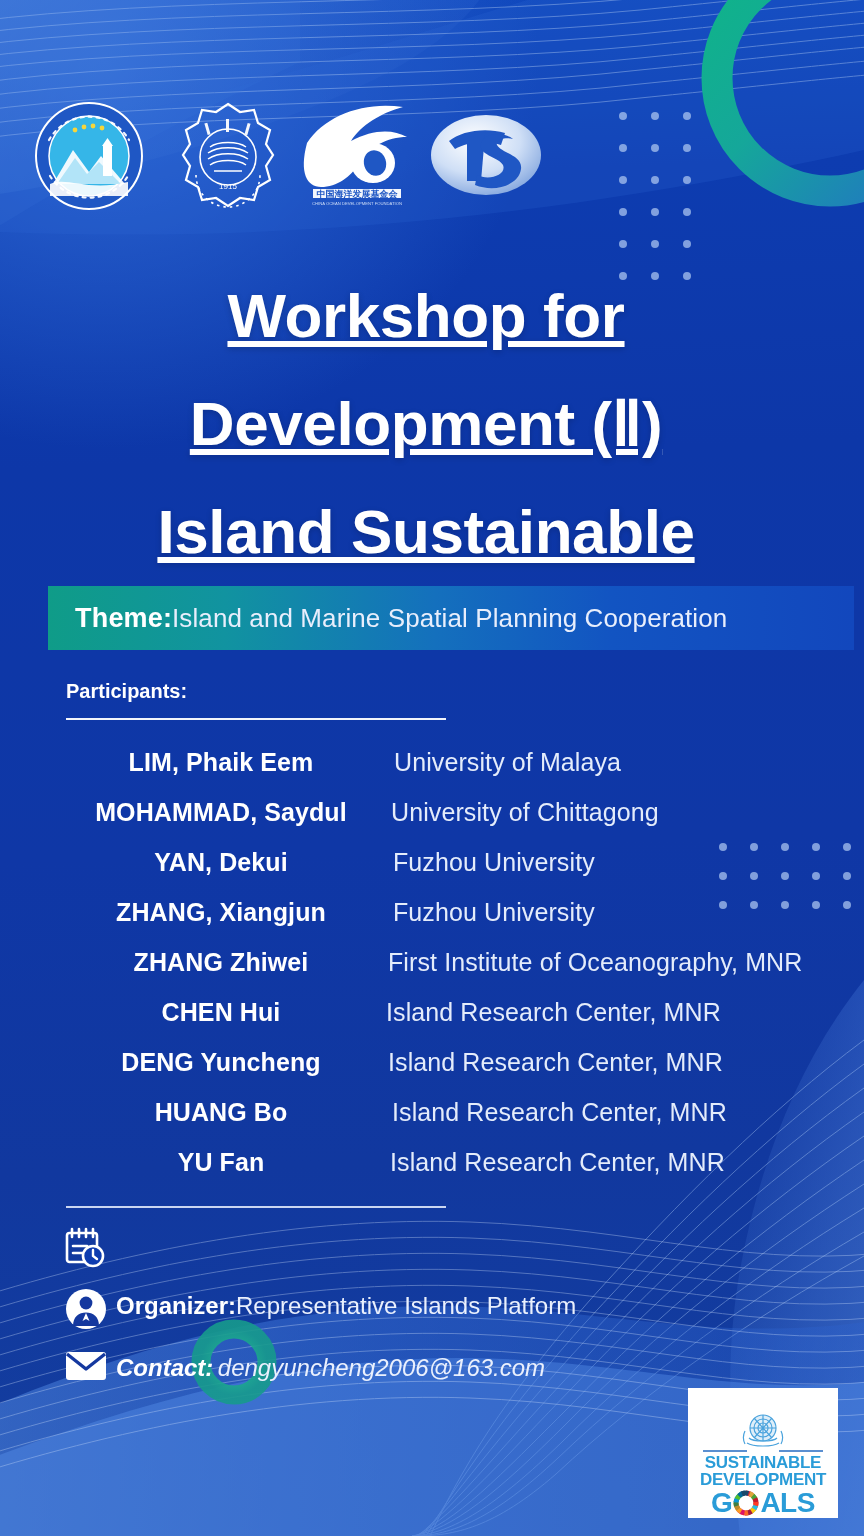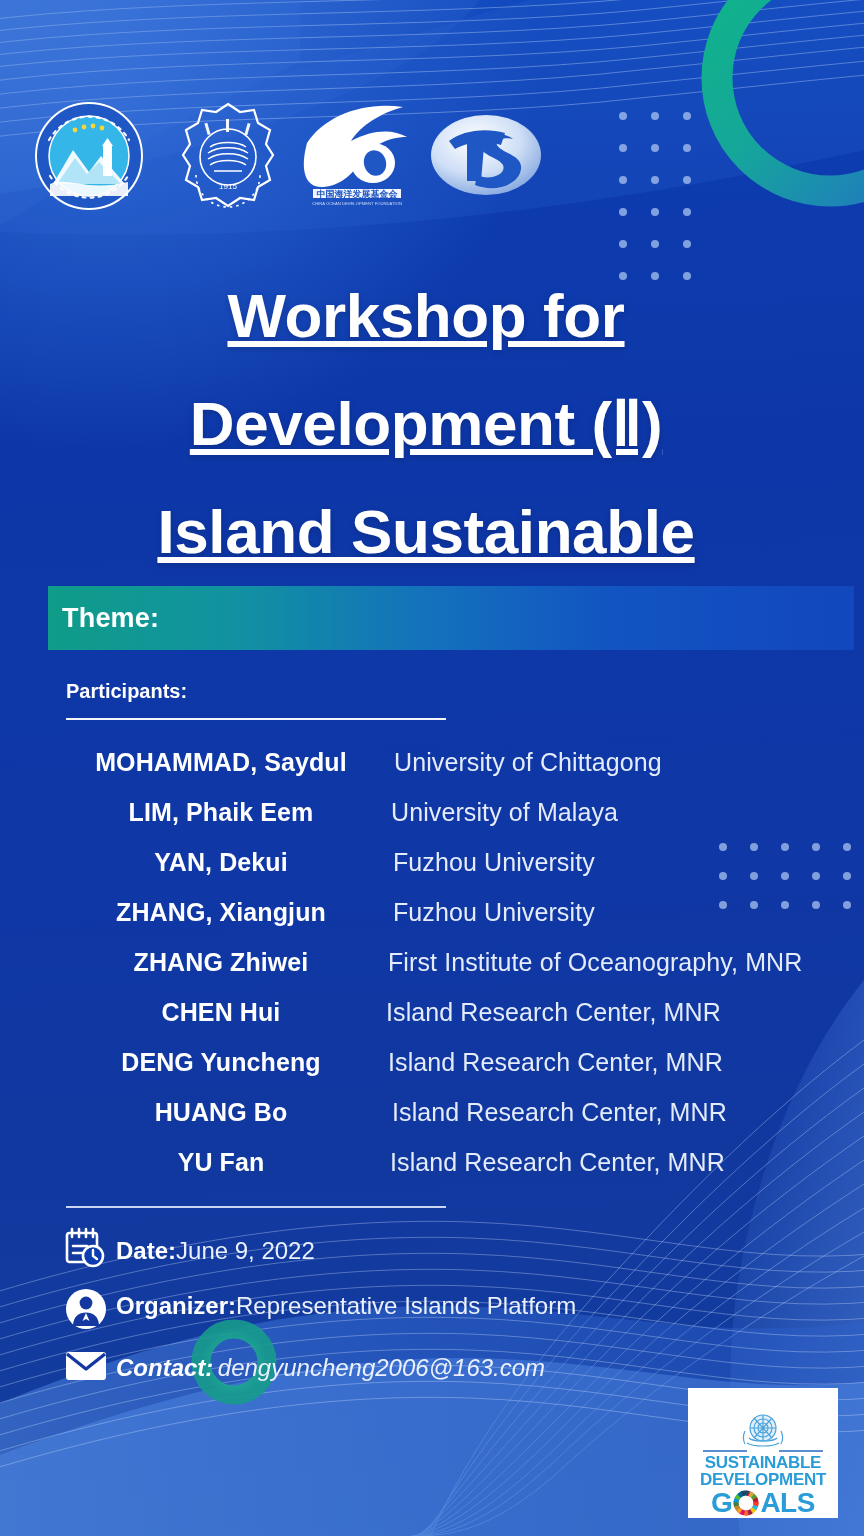--- a/index.html
+++ b/index.html
@@ -53,21 +53,21 @@
     text-shadow:0 2px 6px rgba(0,0,0,.18);
   }
   .title .ln{ display:block; white-space:nowrap;text-decoration:underline; }
 
   
   .theme-bar{
     position:absolute; left:48px; top:586px;
     width:806px; height:64px;
     background:linear-gradient(90deg,#0f9c88 0%, #1193a0 22%, #1470bd 48%, #1254c2 70%, #1247bd 100%);
     display:flex; align-items:center;
-    padding-left:14px;
+    padding-left:27px;
   }
   .theme-bar .k{
     color:#fff; font-size:27px; font-weight:700; letter-spacing:.2px;
   }
   .theme-bar .colon{ color:#fff; font-size:27px; font-weight:700; }
   .theme-bar .v{
     color:#e8eefc; font-size:26px; font-weight:400; letter-spacing:.1px;
   }
 
   
@@ -376,33 +376,34 @@
 
   <div class="title">
     <span class="ln">Workshop for</span>
     <span class="ln">Development (Ⅱ)</span>
     <span class="ln">Island Sustainable</span>
   </div>
 
   <div class="theme-bar">
     <span class="k">Theme</span>
     <span class="colon">:</span>
+    <span class="v">Island and Marine Spatial Planning Cooperation</span>
   </div>
 
   <div class="participants-head">Participants:</div>
   <div class="rule-top"></div>
 
   <div class="plist">
     <div class="prow">
+      <span class="pname">LIM, Phaik Eem</span>
+      <span class="paff">University of Malaya</span>
+    </div>
+    <div class="prow">
       <span class="pname">MOHAMMAD, Saydul</span>
       <span class="paff">University of Chittagong</span>
-    </div>
-    <div class="prow">
-      <span class="pname">LIM, Phaik Eem</span>
-      <span class="paff">University of Malaya</span>
     </div>
     <div class="prow">
       <span class="pname">YAN, Dekui</span>
       <span class="paff">Fuzhou University</span>
     </div>
     <div class="prow">
       <span class="pname">ZHANG, Xiangjun</span>
       <span class="paff">Fuzhou University</span>
     </div>
     <div class="prow">
@@ -433,23 +434,20 @@
 
     <div class="info-row" id="row-date">
       <span class="ic">
         <svg width="44" height="44" viewBox="0 0 44 44">
           <rect x="4" y="7" width="30" height="29" rx="2.5" fill="none" stroke="#ffffff" stroke-width="2.6"></rect>
           <path d="M9,3 L9,11 M16,3 L16,11 M23,3 L23,11 M30,3 L30,11" stroke="#ffffff" stroke-width="2.6" stroke-linecap="round"></path>
           <path d="M10,20 L24,20 M10,27 L20,27" stroke="#ffffff" stroke-width="2.6" stroke-linecap="round"></path>
           <circle cx="30" cy="30" r="10" fill="#0d3cb0" stroke="#ffffff" stroke-width="2.6"></circle>
           <path d="M30,24 L30,30 L34,33" stroke="#ffffff" stroke-width="2.4" stroke-linecap="round" fill="none"></path>
         </svg>
-      </span>
-      <span class="info-txt">
-        <span class="k">Date</span><span class="k">:</span><span class="v">June 9, 2022</span>
       </span>
     </div>
 
     <div class="info-row" id="row-org">
       <span class="ic">
         <svg width="42" height="42" viewBox="0 0 42 42">
           <circle cx="21" cy="21" r="20" fill="#ffffff"></circle>
           <circle cx="21" cy="15" r="6.4" fill="#14389f"></circle>
           <path d="M8,38 C8,28.5 14,24.5 21,24.5 C28,24.5 34,28.5 34,38 Z" fill="#14389f"></path>
           <path d="M21,25 L17.5,33 L21,31 L24.5,33 Z" fill="#ffffff"></path>

